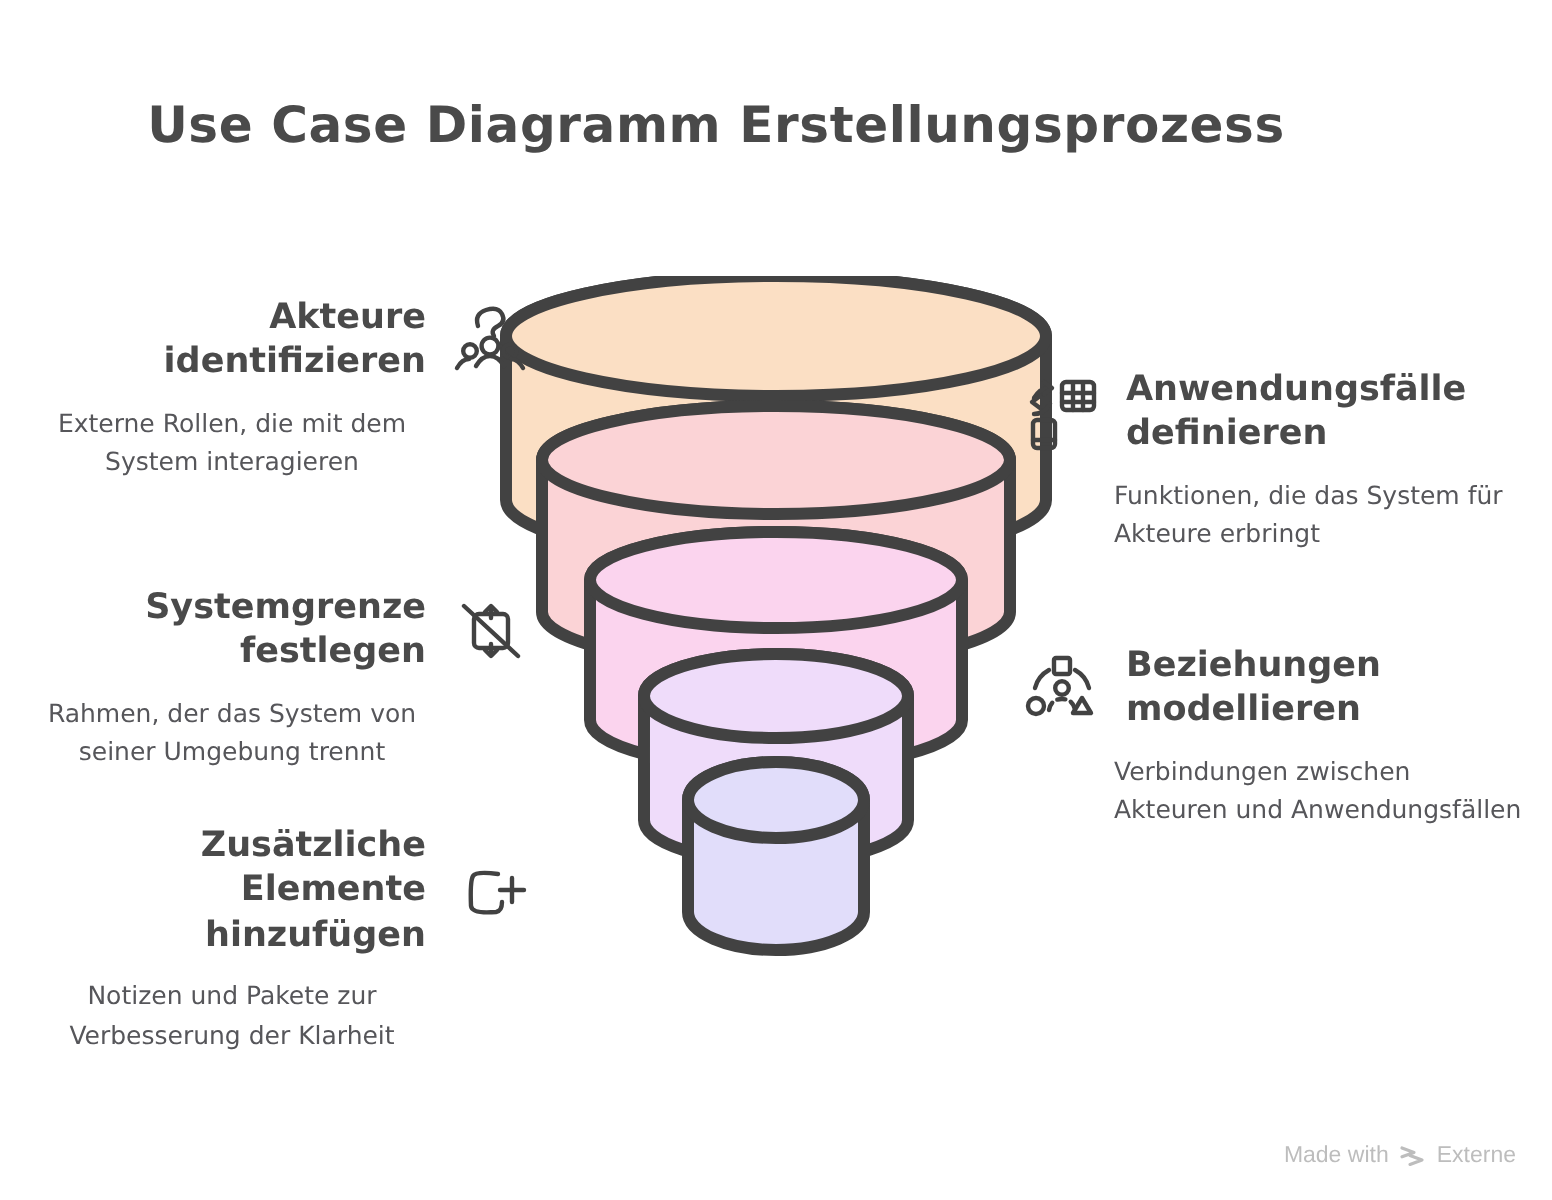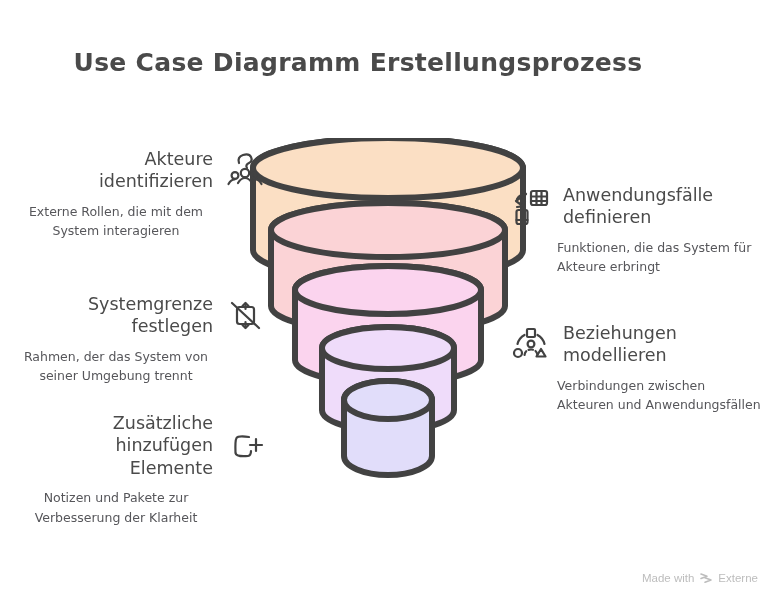--- a/index.html
+++ b/index.html
@@ -39,20 +39,21 @@
     position: absolute;
     width: 255px;
   }
   .block.left  { left: 12px;  }
   .block.right { left: 509px; }
 
   .head {
     display: flex;
     align-items: center;
     gap: 10px;
+    font-weight: bold;
   }
   .block.left  .head { justify-content: flex-end; }
   .block.right .head { justify-content: flex-start; margin-top: 36px; }
 
   .head-text {
     font-size: 17.5px;
     line-height: 1.28;
     color: #4a4a4a;
     font-family: "DejaVu Sans", sans-serif;
   }
@@ -189,22 +190,22 @@
         </svg>
       </span>
     </div>
     <div class="desc">Rahmen, der das System von seiner Umgebung trennt</div>
   </div>
 
   <div class="block left" style="top:412px">
     <div class="head">
       <div class="head-text">
         <div>Zusätzliche</div>
+        <div>Elemente</div>
         <div>hinzufügen</div>
-        <div>Elemente</div>
       </div>
       <span class="icon">
         <svg width="40" height="40" viewBox="0 0 40 40" fill="none" stroke="#424242" stroke-width="2.2" stroke-linecap="round" stroke-linejoin="round">
           <path d="M24 11 q-11 -1.5 -12.5 1 q-1.5 2.5 -1 15 q0.5 4 12.5 3 q3 -0.5 3 -5"></path>
           <path d="M31 13 V25"></path>
           <path d="M25 19 H37"></path>
         </svg>
       </span>
     </div>
     <div class="desc">Notizen und Pakete zur Verbesserung der Klarheit</div>

